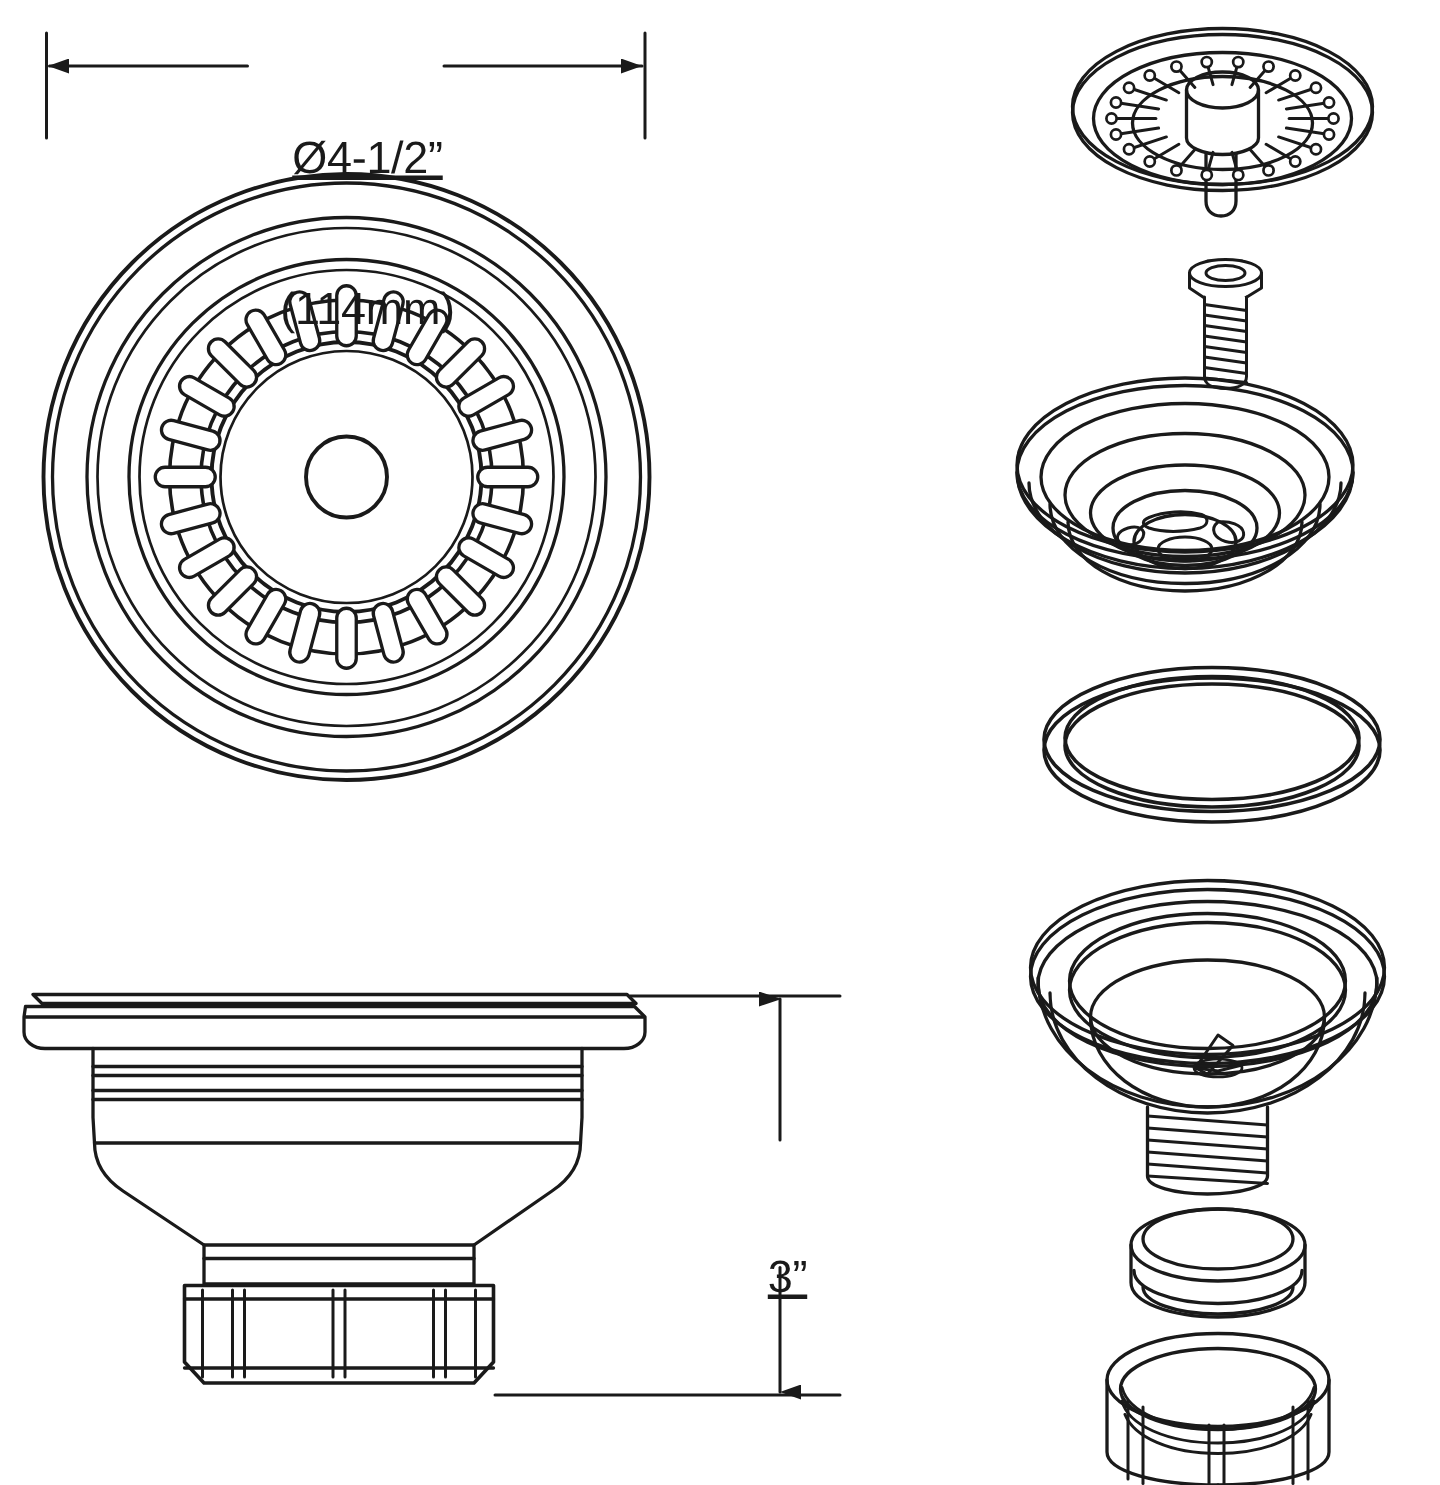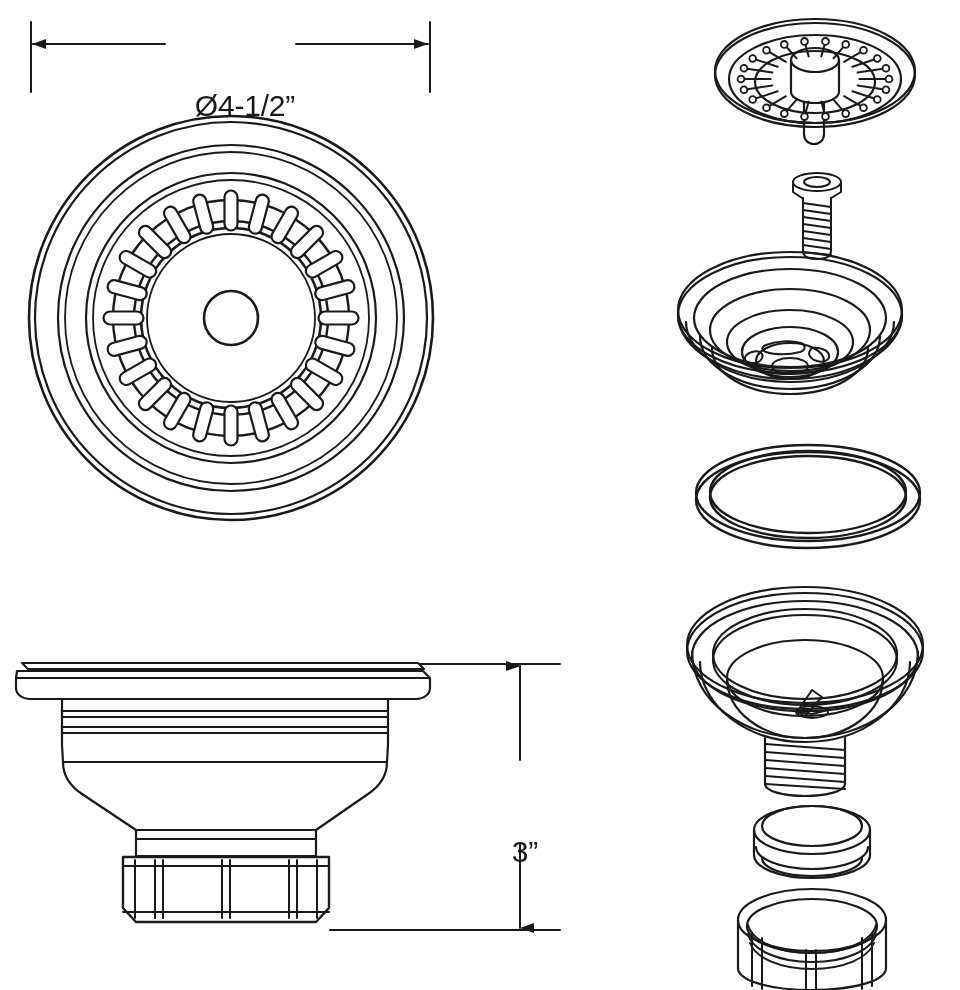--- a/index.html
+++ b/index.html
@@ -5,21 +5,21 @@
   html,body{margin:0;padding:0;background:#ffffff;}
   body{width:960px;height:990px;overflow:hidden;
        font-family:"Liberation Sans","DejaVu Sans",sans-serif;color:#1a1a1a;}
   #sheet{position:relative;width:960px;height:990px;background:#ffffff;}
   svg.layer{position:absolute;left:0;top:0;width:960px;height:990px;}
   .dimtext{position:absolute;font-family:"Liberation Sans","DejaVu Sans",sans-serif;
            color:#1a1a1a;white-space:pre;text-align:center;line-height:1.12;
            letter-spacing:-0.2px;}
   #dim-dia{left:100px;top:22px;width:290px;font-size:30px;}
   #dim-h{left:450px;top:768px;width:150px;font-size:30px;}
-  .dl1{display:block;}
+  .dl1{display:block;text-decoration:underline;}
   .dl2{display:block;}
 </style>
 </head>
 <body>
 
 <div id="sheet">
 
   <svg class="layer" viewBox="0 0 960 990">
     <defs>
       <marker id="arrL" markerWidth="16" markerHeight="10" refX="1" refY="5" orient="auto" markerUnits="userSpaceOnUse">
@@ -312,19 +312,20 @@
           <line x1="862" y1="938" x2="862" y2="989"></line>
           <line x1="872" y1="934" x2="872" y2="986"></line>
         </g>
       </g>
 
     </g>
   </svg>
 
   <div class="dimtext" id="dim-dia">
     <span class="dl1">Ø4-1/2”</span>
+    <span class="dl2">(114mm)</span>
   </div>
 
   <div class="dimtext" id="dim-h">
     <span class="dl1">3”</span>
   </div>
 
 </div>
 
 </body></html>

